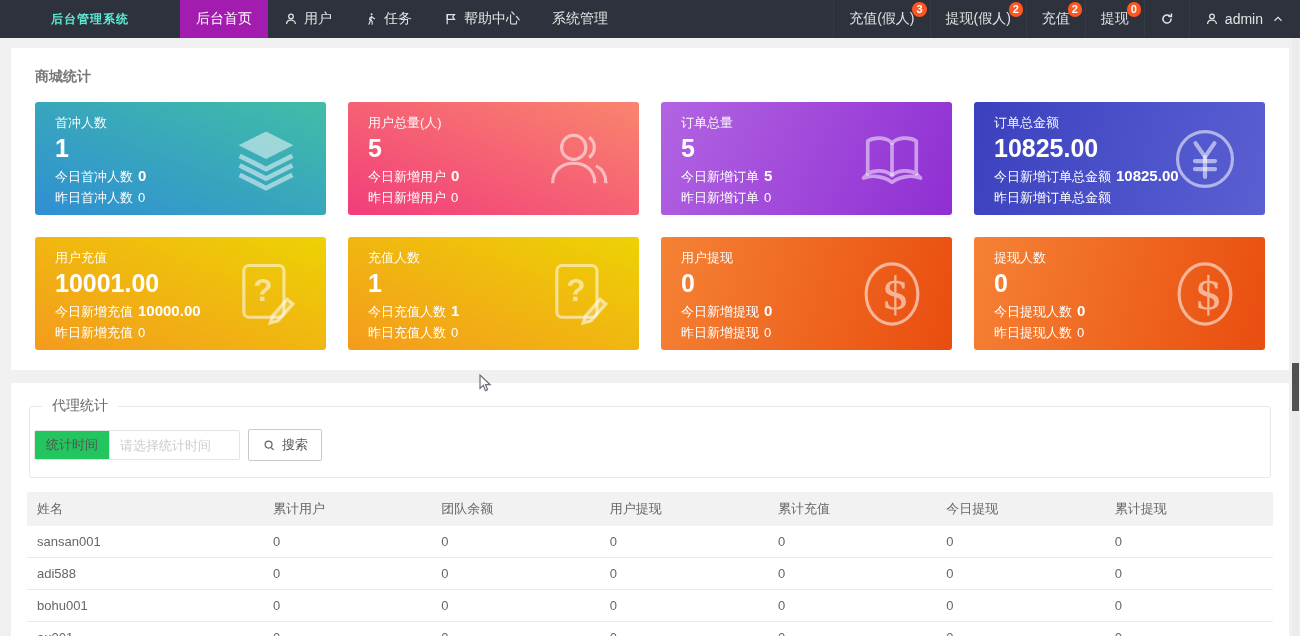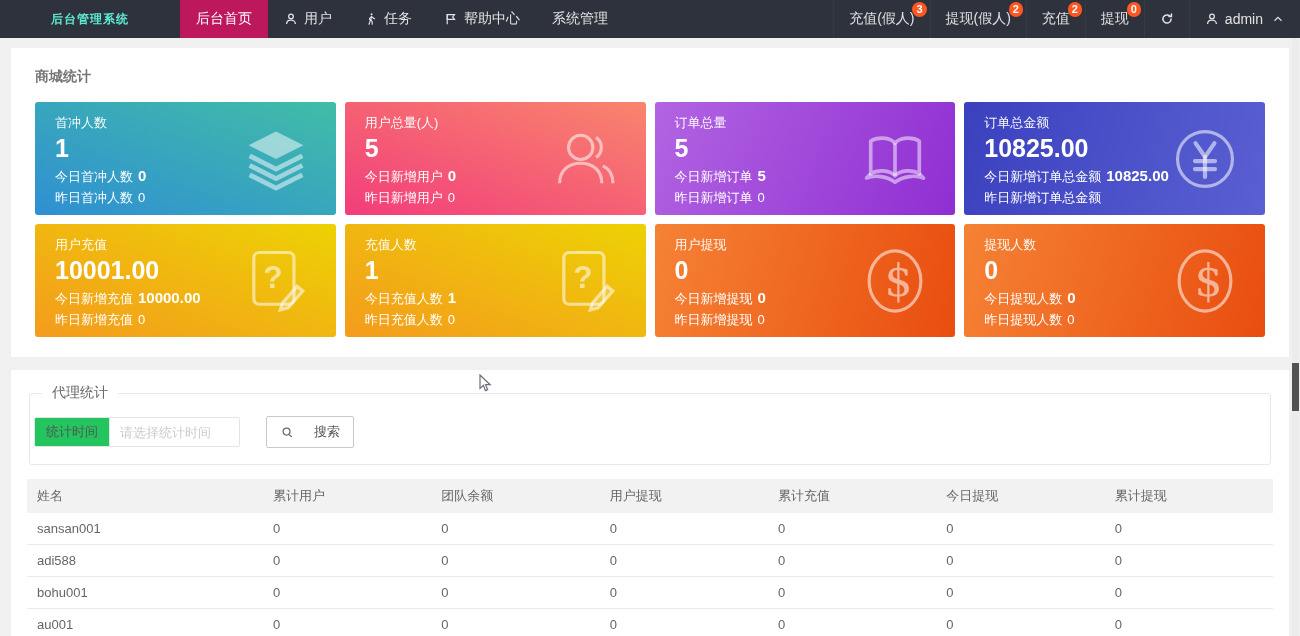--- a/index.html
+++ b/index.html
@@ -17,55 +17,55 @@
   .nav-item { display:flex; align-items:center; gap:6px; padding:0 16px; color:#e2e2e2; cursor:pointer; position:relative; white-space:nowrap; }
   .nav-item.active { background:#2aa58c; color:#fff; }
   .nav-item svg { width:14px; height:14px; display:block; }
   .nav-right .nav-item { padding:17px 15px; border-left:1px solid rgba(255,255,255,0.04); }
   .badge { position:absolute; top:2px; right:3px; min-width:9px; height:15px; line-height:15px; padding:0 4px; border-radius:8px; background:#ff5722; color:#fff; font-size:11px; text-align:center; font-weight:bold; }
   .chev { margin-left:2px; }
   
   .panel { background:#fff; margin:10px 11px 0; }
   #panel-mall { padding:12px 12px 20px; }
   .section-title { color:#767676; font-size:14px; padding:8px 12px 16px;font-weight:bold; }
-  .cards-grid { display:grid; grid-template-columns:repeat(4,1fr); gap:9px; padding:0 12px; }
+  .cards-grid { display:grid; grid-template-columns:repeat(4,1fr); gap:22px; padding:0 12px; }
   .card { height:113px; border-radius:3px; color:#fff; padding:13px 20px; position:relative; overflow:hidden; }
   .card-title { font-size:13px; line-height:16px; opacity:.96; }
   .card-value { font-size:25px; font-weight:bold; line-height:28px; margin:3px 0 4px; }
   .card-line { font-size:13px; line-height:19px; margin-top:2px; }
   .card-line .v { font-weight:bold; font-size:15px; margin-left:5px; }
   .card-line.dim .v { font-weight:normal; font-size:13px; }
   .card-icon { position:absolute; right:22px; top:50%; transform:translateY(-50%); width:76px; height:76px; }
   .card-icon svg { width:100%; height:100%; display:block; }
   
   #panel-agent { margin-top:13px; padding:14px 12px 0; height:270px; }
   .agent-fieldset { border:1px solid #e8e8e8; border-radius:3px; margin:0 6px 14px; padding:8px 4px 16px; }
   .agent-fieldset legend { font-size:14px; color:#666; padding:0 10px; margin-left:8px; }
   .filter-row { display:flex; align-items:center; margin-top:6px; }
   .filter-label { height:30px; line-height:28px; border:1px solid #e4e4e4; background:#22c55e; padding:0 11px; font-size:13px; color:#555; border-radius:2px 0 0 2px; }
   .filter-input { height:30px; width:130px; border:1px solid #e4e4e4; border-left:none; padding:0 10px; font-size:13px; color:#666; outline:none; border-radius:0 2px 2px 0; }
   .filter-input::placeholder { color:#ccc; }
-  .search-btn { margin-left:26px; height:32px; padding:0 13px; background:#fff; border:1px solid #c9c9c9; border-radius:2px; font-size:13px; color:#555; display:flex; align-items:center; gap:19px; cursor:pointer; }
+  .search-btn { margin-left:8px; height:32px; padding:0 13px; background:#fff; border:1px solid #c9c9c9; border-radius:2px; font-size:13px; color:#555; display:flex; align-items:center; gap:5px; cursor:pointer; }
   .search-btn svg { width:15px; height:15px; display:block; }
   .agent-table { width:calc(100% - 8px); margin:0 4px; border-collapse:collapse; table-layout:fixed; font-size:13px; color:#666; }
   .agent-table th { background:#f2f2f2; font-weight:normal; text-align:left; padding:8px 10px; height:30px; color:#666; }
   .agent-table th:first-child { width:236px; }
   .agent-table td { padding:8px 10px; height:30px; border-bottom:1px solid #ebebeb; background:#fff; }
   
   .scroll-track { position:absolute; right:1px; top:38px; width:7px; height:598px; background:#ececec; }
   .scroll-thumb { position:absolute; left:0; top:325px; width:7px; height:48px; background:#515151; }
   .cursor { position:absolute; left:476px; top:374px; z-index:50; pointer-events:none; }
 </style>
 </head>
 <body style="background: rgb(240, 240, 240);">
 
 <div class="navbar" id="navbar" style="background: rgb(46, 50, 61);">
   <div class="brand">后台管理系统</div>
   <div class="nav-left" id="nav-left">
-      <div class="nav-item active" style="background: #be185d;">
+      <div class="nav-item active" style="background: #a21caf;">
         <span>后台首页</span>
       </div>
       <div class="nav-item">
         <span>
           <svg viewBox="0 0 24 24" fill="none" stroke="currentColor" stroke-width="2.2">
             <circle cx="12" cy="7.5" r="4"></circle>
             <path d="M4.5 20.5c0-4.2 3.5-6.5 7.5-6.5s7.5 2.3 7.5 6.5"></path>
           </svg>
         </span>
         <span>用户</span>

